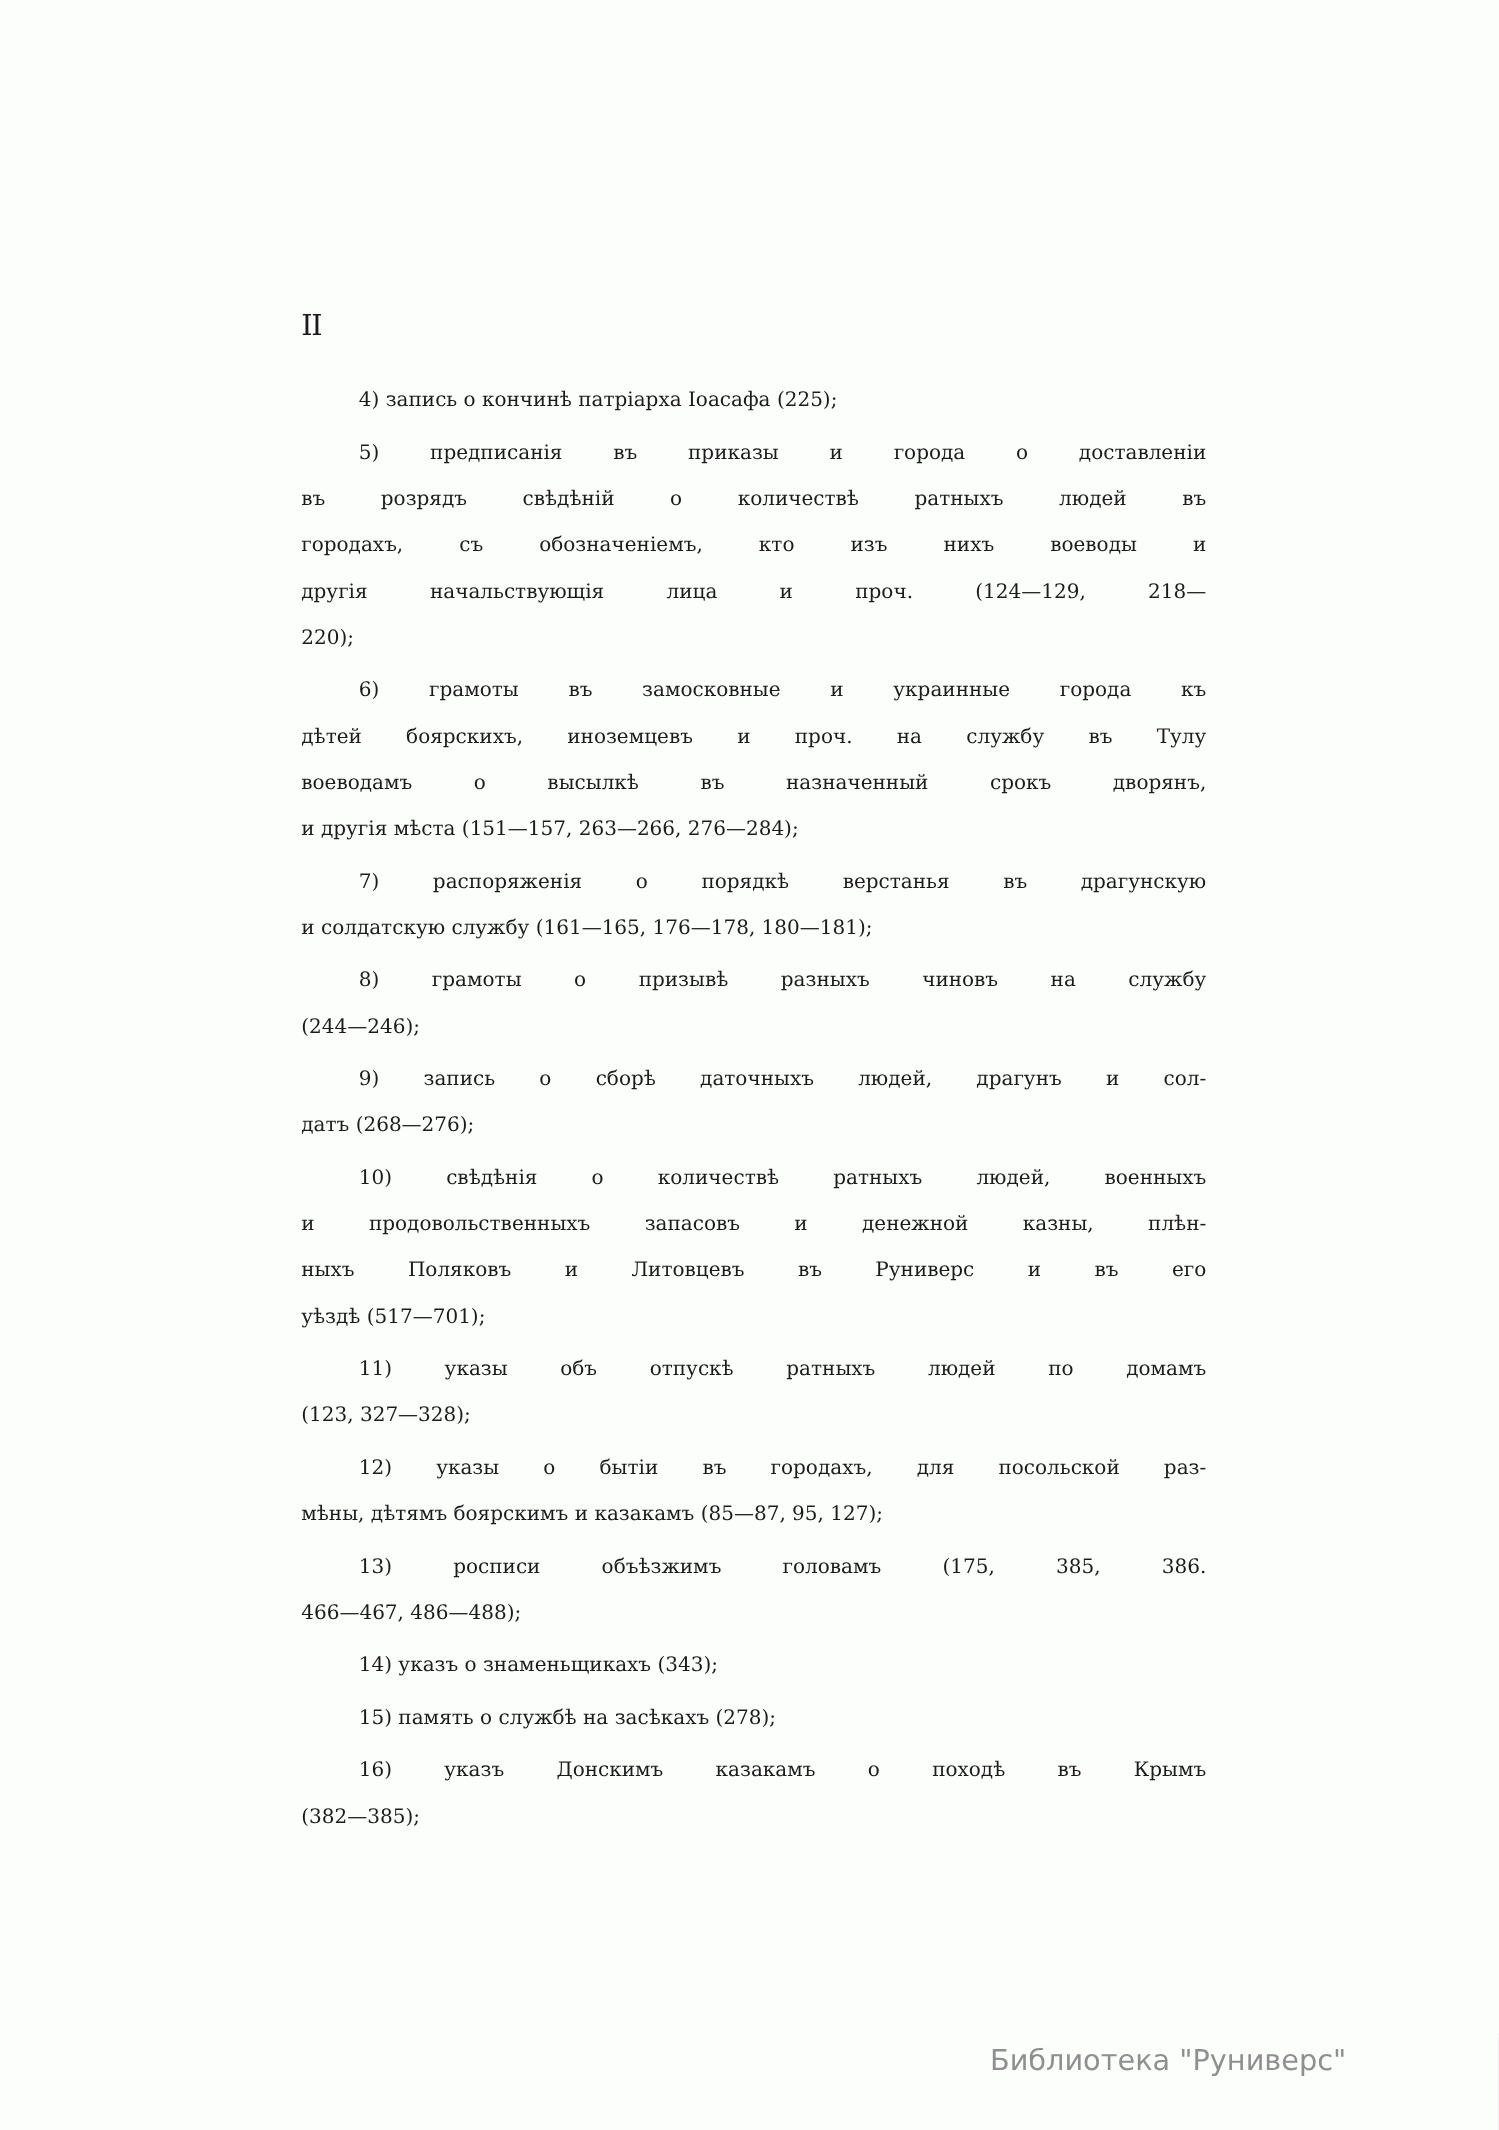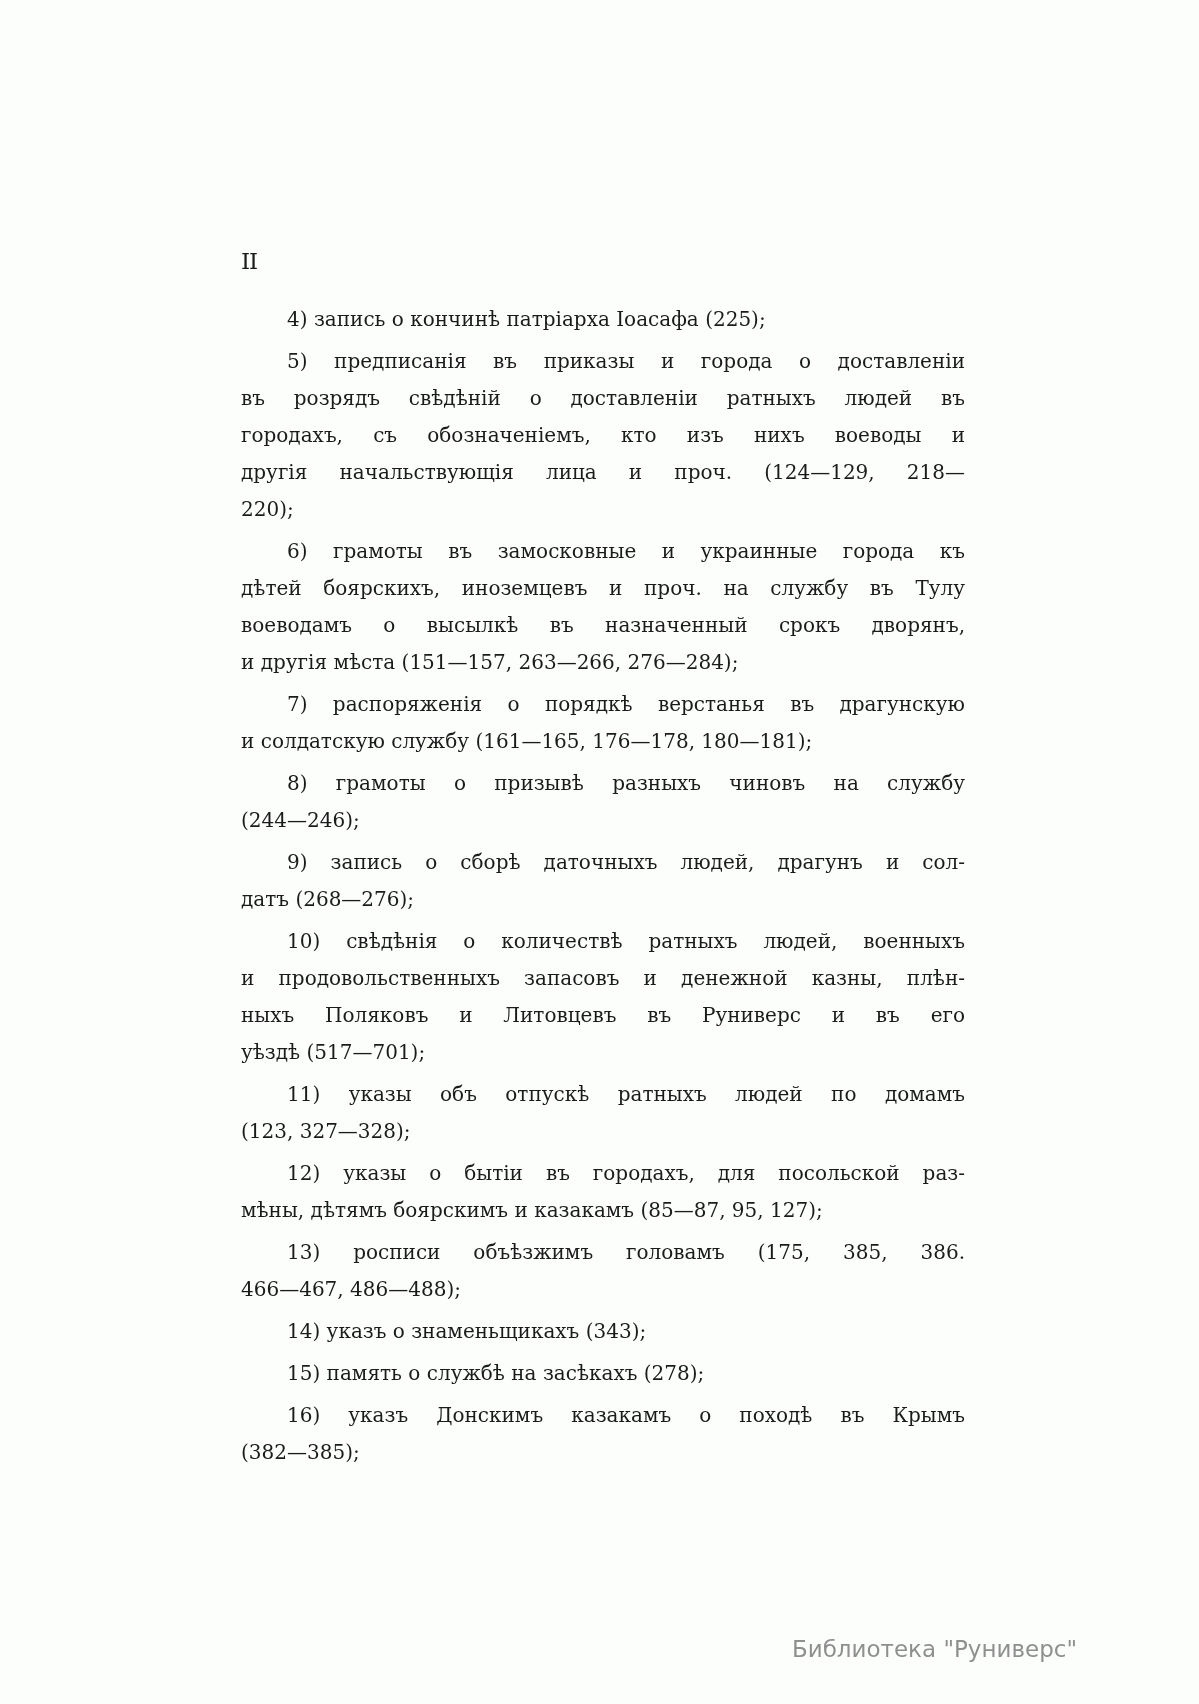--- a/index.html
+++ b/index.html
@@ -24,21 +24,21 @@
     top: 248px;
     font-size: 23px;
     font-weight: normal;
     letter-spacing: -1px;
   }
   .document-body {
     position: absolute;
     left: 241px;
     top: 301px;
     width: 724px;
-    font-size: 20px;
+    font-size: 16px;
     line-height: 37px;
   }
   .para {
     margin: 0 0 5px 0;
   }
   .line {
     text-align: justify;
     text-align-last: justify;
     white-space: normal;
   }
@@ -65,21 +65,21 @@
   <div class="page-number">II</div>
 
   <div class="document-body">
 
     <div class="para">
       <div class="line first last">4) запись о кончинѣ патріарха Іоасафа (225);</div>
     </div>
 
     <div class="para">
       <div class="line first">5) предписанія въ приказы и города о доставленіи</div>
-      <div class="line">въ розрядъ свѣдѣній о доставленіи ратныхъ людей въ</div>
+      <div class="line">въ розрядъ свѣдѣній о количествѣ ратныхъ людей въ</div>
       <div class="line">городахъ, съ обозначеніемъ, кто изъ нихъ воеводы и</div>
       <div class="line">другія начальствующія лица и проч. (124—129, 218—</div>
       <div class="line last">220);</div>
     </div>
 
     <div class="para">
       <div class="line first">6) грамоты въ замосковные и украинные города къ</div>
       <div class="line">дѣтей боярскихъ, иноземцевъ и проч. на службу въ Тулу</div>
       <div class="line">воеводамъ о высылкѣ въ назначенный срокъ дворянъ,</div>
       <div class="line last">и другія мѣста (151—157, 263—266, 276—284);</div>

